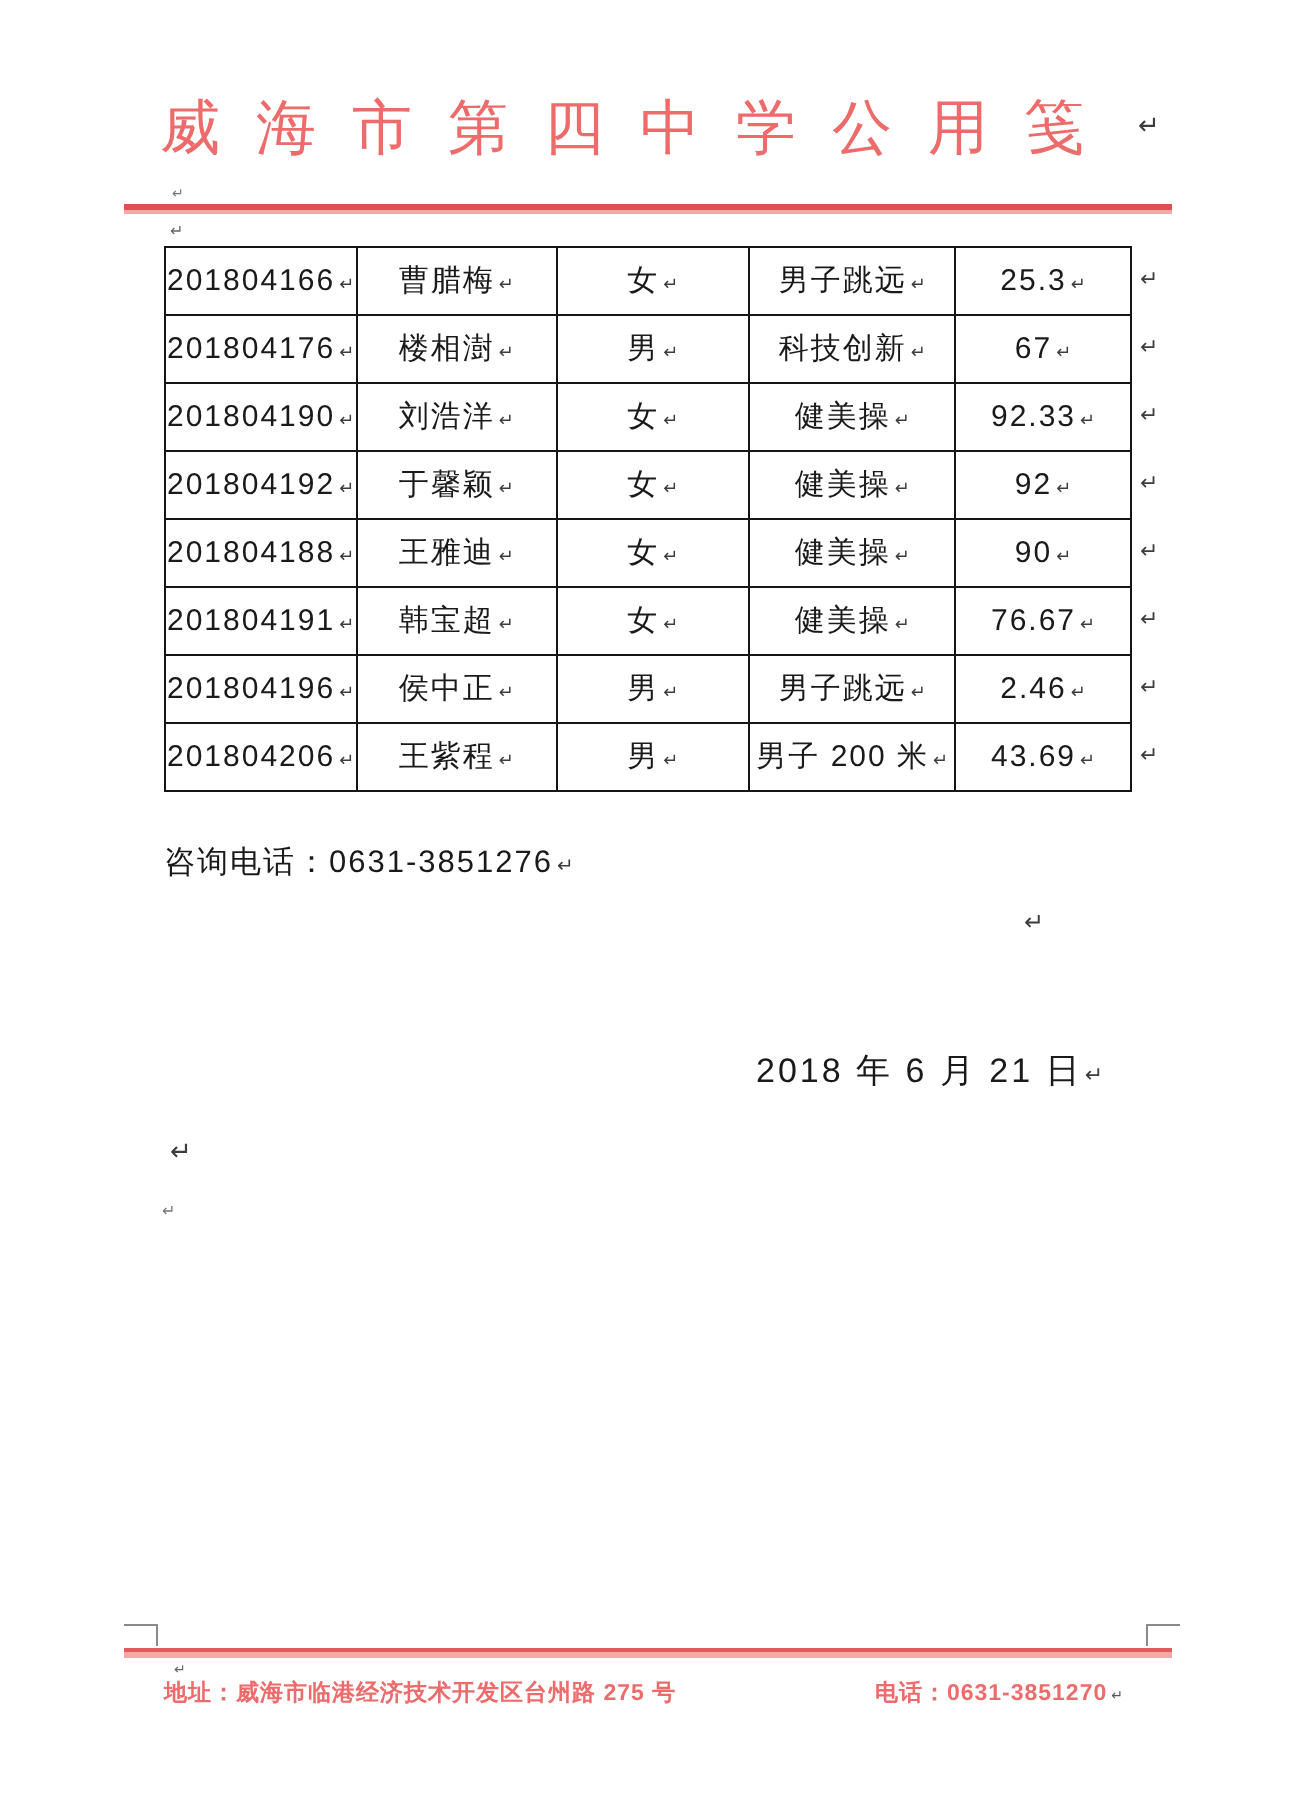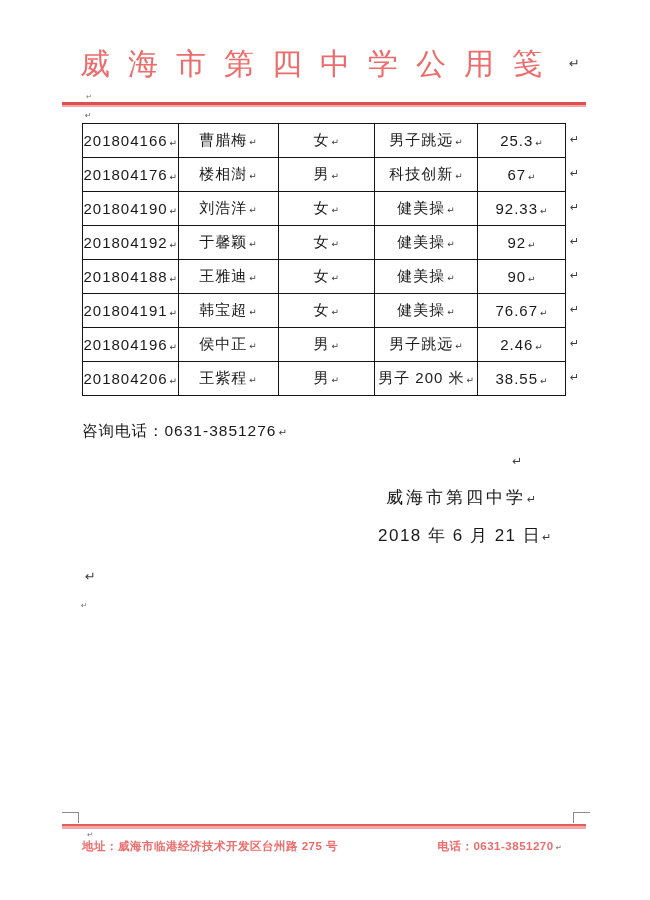--- a/index.html
+++ b/index.html
@@ -131,40 +131,39 @@
       <td class="c-gender"><span class="v">男</span><span class="cm mark">↵</span></td>
       <td class="c-event"><span class="v">男子跳远</span><span class="cm mark">↵</span></td>
       <td class="c-score"><span class="v">2.46</span><span class="cm mark">↵</span></td>
     </tr>
 
     <tr>
       <td class="c-id"><span class="v">201804206</span><span class="cm mark">↵</span></td>
       <td class="c-name"><span class="v">王紫程</span><span class="cm mark">↵</span></td>
       <td class="c-gender"><span class="v">男</span><span class="cm mark">↵</span></td>
       <td class="c-event"><span class="v">男子 200 米</span><span class="cm mark">↵</span></td>
-      <td class="c-score"><span class="v">38.55</span><span class="cm mark">↵</span></td>
+      <td class="c-score"><span class="v">43.69</span><span class="cm mark">↵</span></td>
     </tr>
   </tbody>
   </table>
   <div class="row-marks">
       <div class="rm mark">↵</div>
       <div class="rm mark">↵</div>
       <div class="rm mark">↵</div>
       <div class="rm mark">↵</div>
       <div class="rm mark">↵</div>
       <div class="rm mark">↵</div>
       <div class="rm mark">↵</div>
       <div class="rm mark">↵</div>
     </div>
 
   <div class="contact"><span>咨询电话：0631-3851276</span><span class="cm mark">↵</span></div>
 
   <span class="lone-mark mark">↵</span>
 
-  <div class="sig-school"><span>威海市第四中学</span><span class="cm mark">↵</span></div>
   <div class="sig-date"><span>2018 年 6 月 21 日</span><span class="cm mark">↵</span></div>
 
   <span class="mid-mark mark">↵</span>
   <span class="tiny-mark mark">↵</span>
 
   <div class="corner left"></div>
   <div class="corner right"></div>
   <div class="rule footer"></div>
   <span class="footer-tick mark">↵</span>
   <div class="footer-text addr">地址：威海市临港经济技术开发区台州路 275 号</div>

